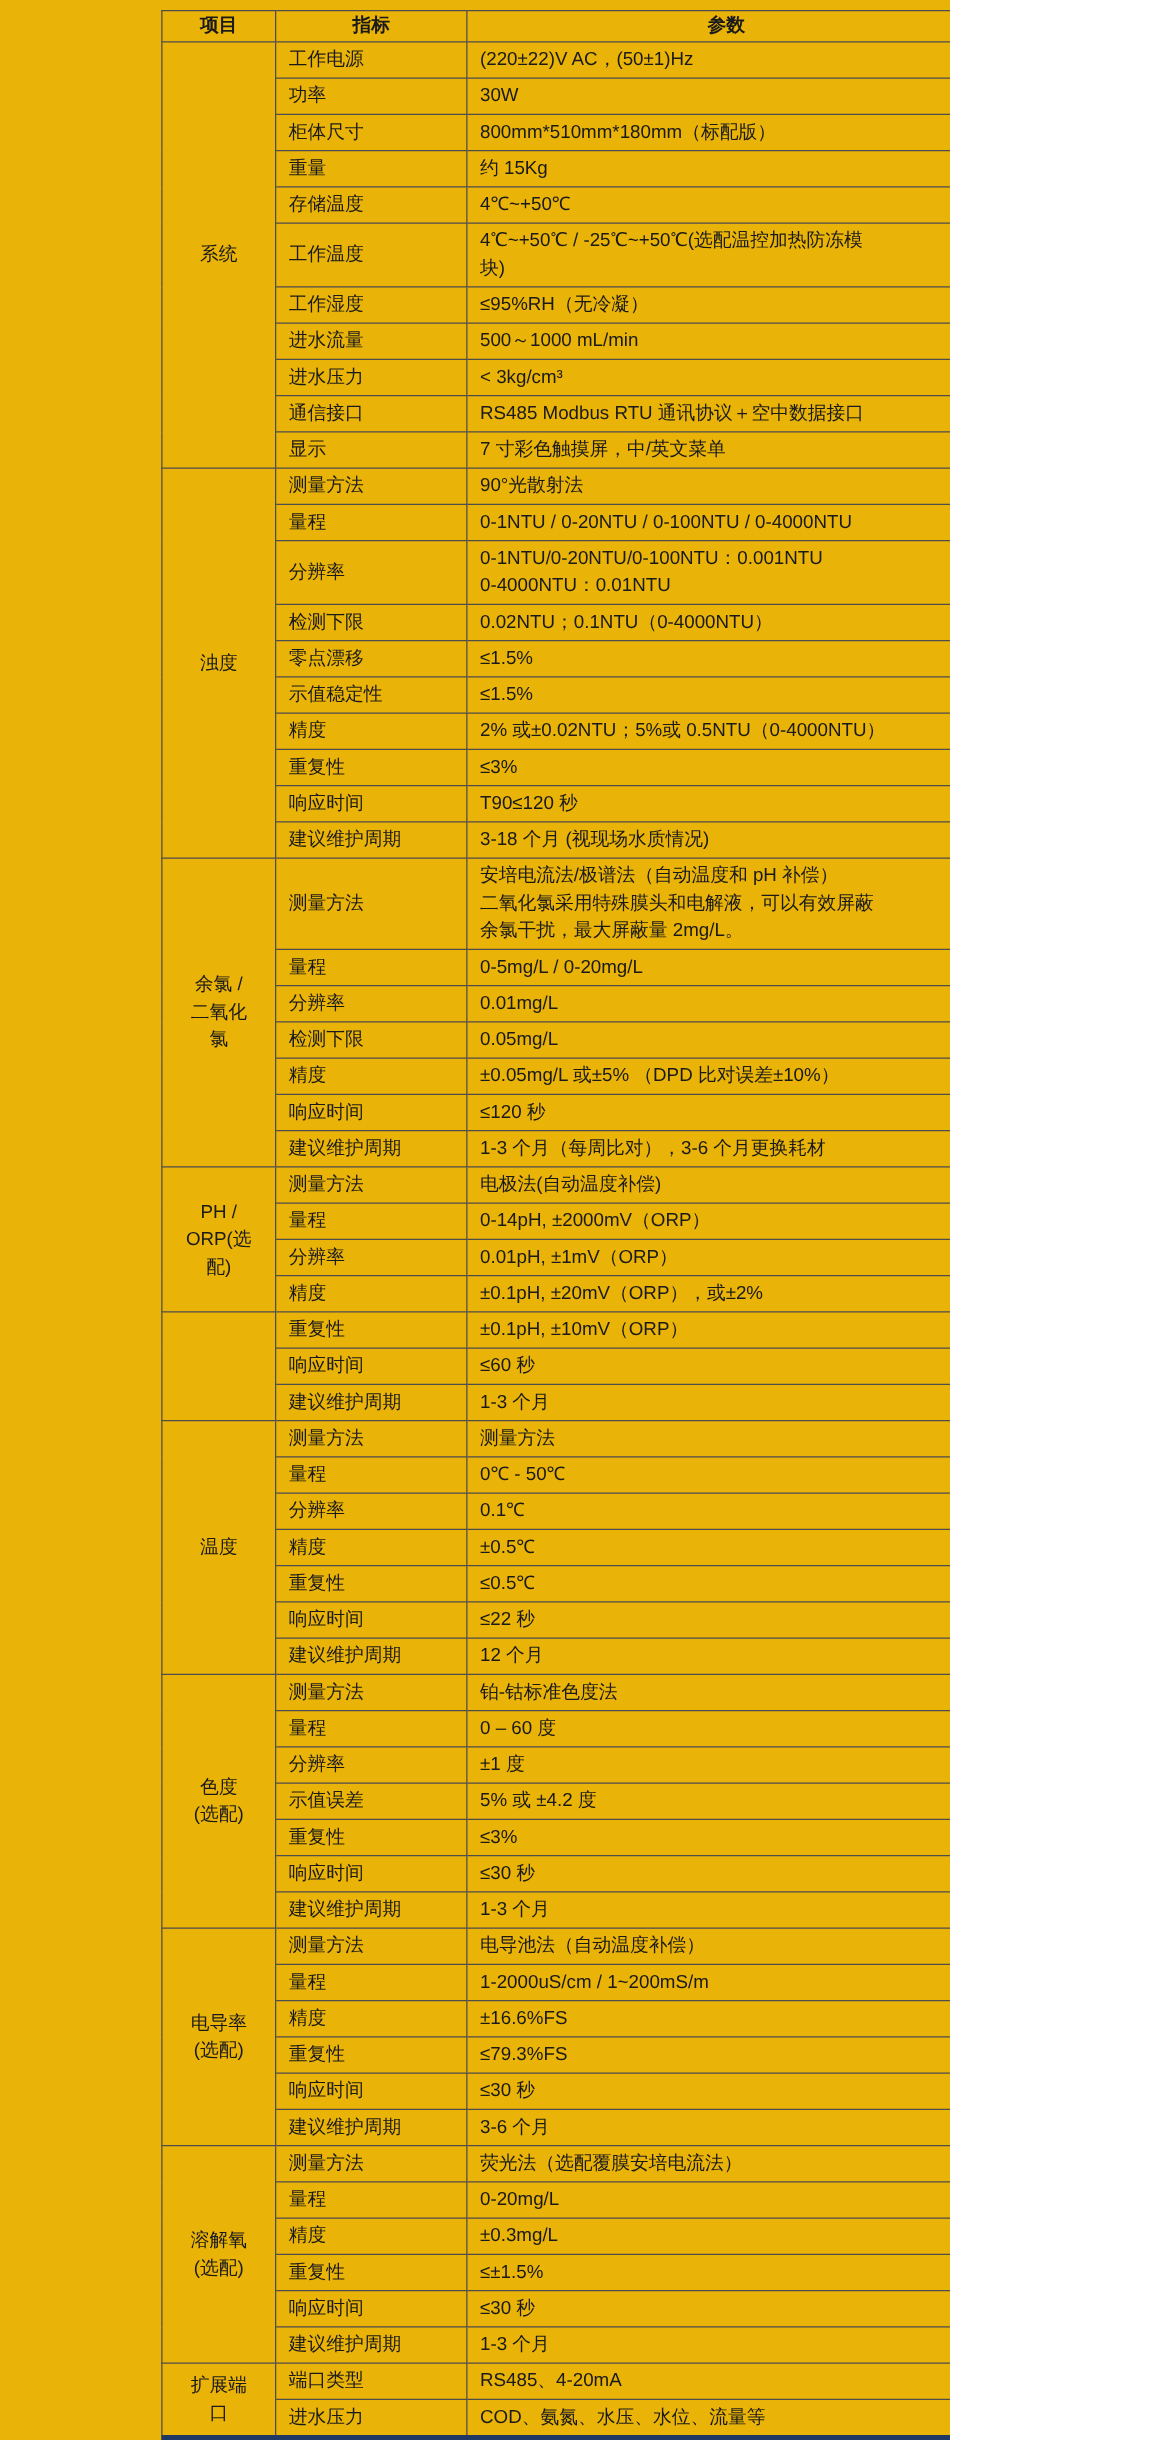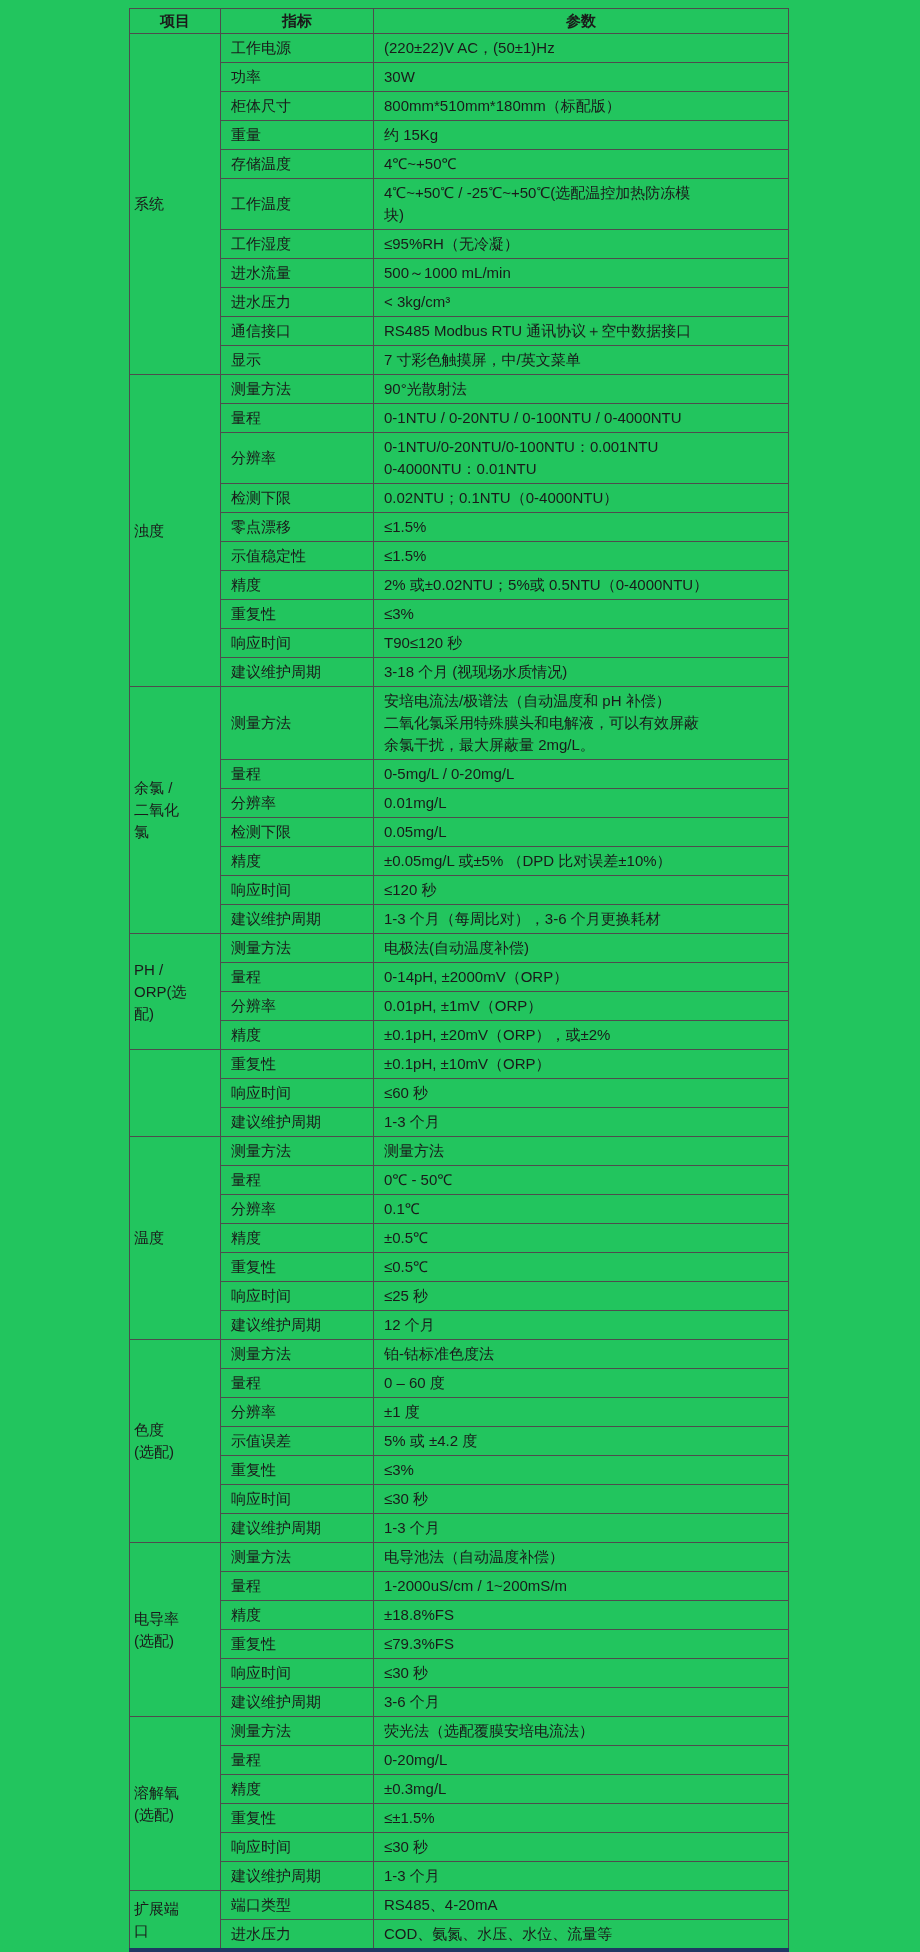--- a/index.html
+++ b/index.html
@@ -6,23 +6,23 @@
     margin: 0;
     padding: 0;
     background: #ffffff;
     width: 920px;
     height: 1952px;
     font-family: "Liberation Sans", sans-serif;
     color: #1a1a1a;
   }
   .page {
     position: relative;
-    width: 920px;
+    width: 760px;
     height: 1952px;
-    background: #22c55e;
+    background: #eab308;
     overflow: hidden;
   }
   table.spec {
     position: absolute;
     left: 129px;
     top: 8px;
     width: 659px;
     border-collapse: collapse;
     table-layout: fixed;
     font-size: 15px;
@@ -38,20 +38,21 @@
     padding: 3px 6px;
     vertical-align: middle;
     word-break: break-word;
   }
   thead th {
     text-align: center;
     font-weight: bold;
     padding: 1px 6px;
   }
   td.item-cell {
+    text-align: center;
     white-space: pre-line;
     padding: 3px 4px;
   }
   td.indicator-cell {
     text-align: left;
     padding-left: 10px;
   }
   td.param-cell {
     text-align: left;
     white-space: pre-line;
@@ -245,21 +246,21 @@
         <tr>
           <td class="indicator-cell">精度</td>
           <td class="param-cell">±0.5℃</td>
         </tr>
         <tr>
           <td class="indicator-cell">重复性</td>
           <td class="param-cell">≤0.5℃</td>
         </tr>
         <tr>
           <td class="indicator-cell">响应时间</td>
-          <td class="param-cell">≤25 秒</td>
+          <td class="param-cell">≤22 秒</td>
         </tr>
         <tr>
           <td class="indicator-cell">建议维护周期</td>
           <td class="param-cell">12 个月</td>
         </tr>
         <tr>
           <td class="item-cell" rowspan="7">色度
 (选配)</td>
           <td class="indicator-cell">测量方法</td>
           <td class="param-cell">铂-钴标准色度法</td>
@@ -293,21 +294,21 @@
 (选配)</td>
           <td class="indicator-cell">测量方法</td>
           <td class="param-cell">电导池法（自动温度补偿）</td>
         </tr>
         <tr>
           <td class="indicator-cell">量程</td>
           <td class="param-cell">1-2000uS/cm / 1~200mS/m</td>
         </tr>
         <tr>
           <td class="indicator-cell">精度</td>
-          <td class="param-cell">±18.8%FS</td>
+          <td class="param-cell">±16.6%FS</td>
         </tr>
         <tr>
           <td class="indicator-cell">重复性</td>
           <td class="param-cell">≤79.3%FS</td>
         </tr>
         <tr>
           <td class="indicator-cell">响应时间</td>
           <td class="param-cell">≤30 秒</td>
         </tr>
         <tr>

